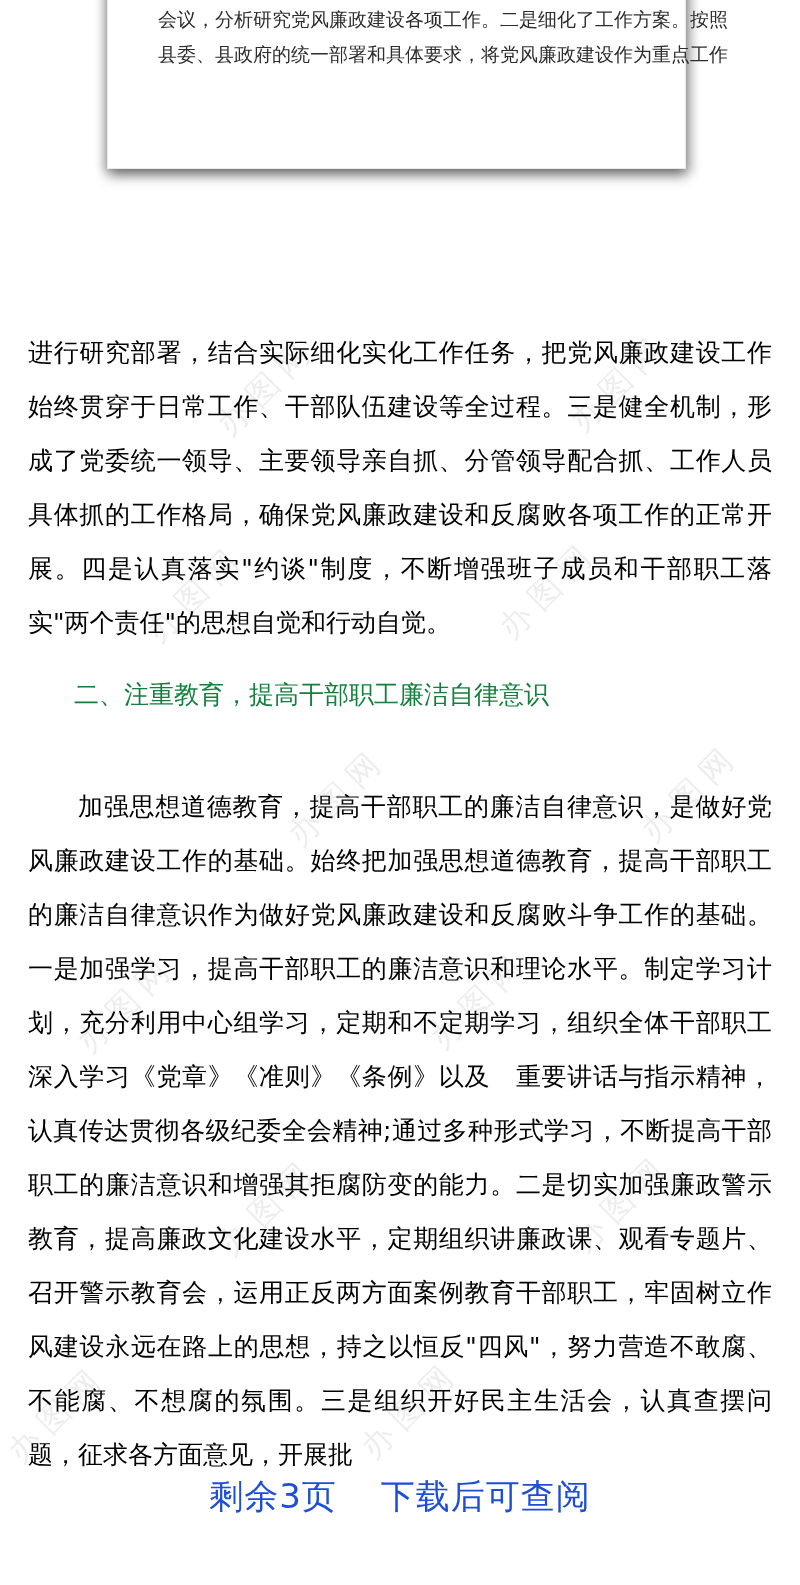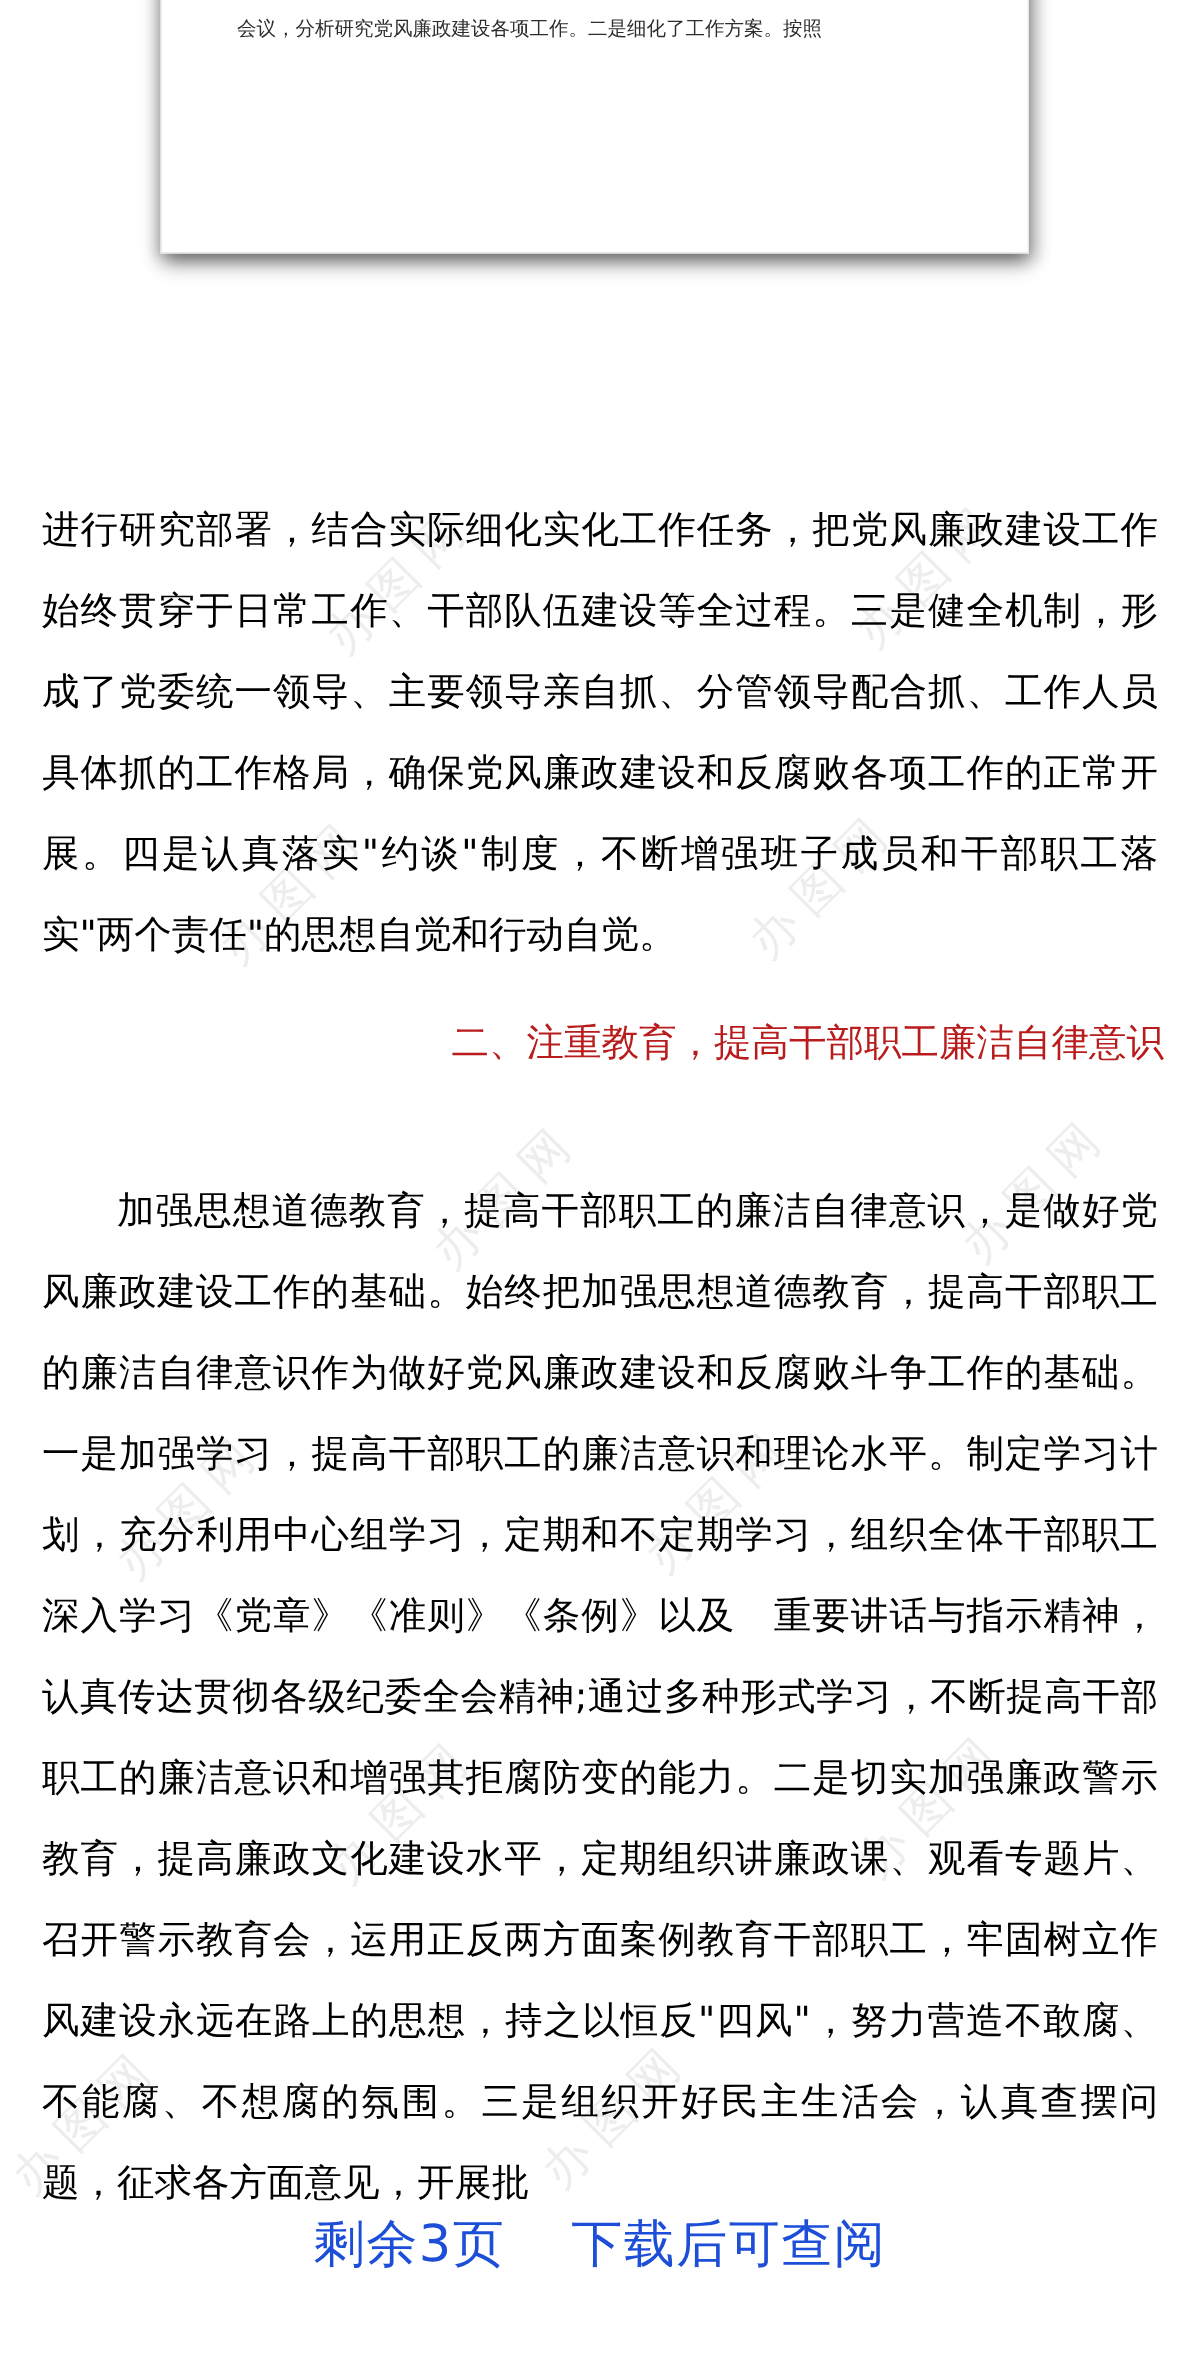--- a/index.html
+++ b/index.html
@@ -28,21 +28,21 @@
     box-shadow:
       0 7px 12px rgba(0,0,0,0.40),
       6px 4px 10px rgba(0,0,0,0.20),
       -4px 2px 8px rgba(0,0,0,0.14);
   }
   .preview-card-text {
     position: absolute;
     top: 46px;
     left: 50px;
     width: 486px;
-    font-size: 13px;
+    font-size: 19px;
     line-height: 35px;
     color: #2d2d2d;
     letter-spacing: 0;
   }
   .preview-card-text .line {
     white-space: nowrap;
   }
 
   
   .watermarks {
@@ -78,22 +78,22 @@
   }
   .content p.indented {
     text-indent: 2em;
   }
   .section-heading {
     margin: 18px 0 58px 0;
     font-size: 25px;
     font-weight: 400;
     line-height: 54px;
     text-indent: 2em;
-    text-align: right;
-    color: #b91c1c;
+    text-align: left;
+    color: #15803d;
   }
 
   
   .footer-note {
     position: absolute;
     z-index: 1;
     left: 0;
     top: 1474px;
     width: 800px;
     text-align: center;
@@ -122,20 +122,21 @@
     <span class="wm" style="left:418px; top:978px;">办图网</span>
     <span class="wm" style="left:207px; top:1185px;">办图网</span>
     <span class="wm" style="left:560px; top:1181px;">办图网</span>
     <span class="wm" style="left:-4px;  top:1392px;">办图网</span>
     <span class="wm" style="left:349px; top:1388px;">办图网</span>
   </div>
 
   <div class="preview-card">
     <div class="preview-card-text">
       <div class="line">会议，分析研究党风廉政建设各项工作。二是细化了工作方案。按照</div>
+      <div class="line">县委、县政府的统一部署和具体要求，将党风廉政建设作为重点工作</div>
     </div>
   </div>
 
   <div class="content">
     <p>进行研究部署，结合实际细化实化工作任务，把党风廉政建设工作始终贯穿于日常工作、干部队伍建设等全过程。三是健全机制，形成了党委统一领导、主要领导亲自抓、分管领导配合抓、工作人员具体抓的工作格局，确保党风廉政建设和反腐败各项工作的正常开展。四是认真落实"约谈"制度，不断增强班子成员和干部职工落实"两个责任"的思想自觉和行动自觉。</p>
     <h2 class="section-heading">二、注重教育，提高干部职工廉洁自律意识</h2>
     <p class="indented">加强思想道德教育，提高干部职工的廉洁自律意识，是做好党风廉政建设工作的基础。始终把加强思想道德教育，提高干部职工的廉洁自律意识作为做好党风廉政建设和反腐败斗争工作的基础。一是加强学习，提高干部职工的廉洁意识和理论水平。制定学习计划，充分利用中心组学习，定期和不定期学习，组织全体干部职工深入学习《党章》《准则》《条例》以及　重要讲话与指示精神，认真传达贯彻各级纪委全会精神;通过多种形式学习，不断提高干部职工的廉洁意识和增强其拒腐防变的能力。二是切实加强廉政警示教育，提高廉政文化建设水平，定期组织讲廉政课、观看专题片、召开警示教育会，运用正反两方面案例教育干部职工，牢固树立作风建设永远在路上的思想，持之以恒反"四风"，努力营造不敢腐、不能腐、不想腐的氛围。三是组织开好民主生活会，认真查摆问题，征求各方面意见，开展批</p>
   </div>
 
   <div class="footer-note">

